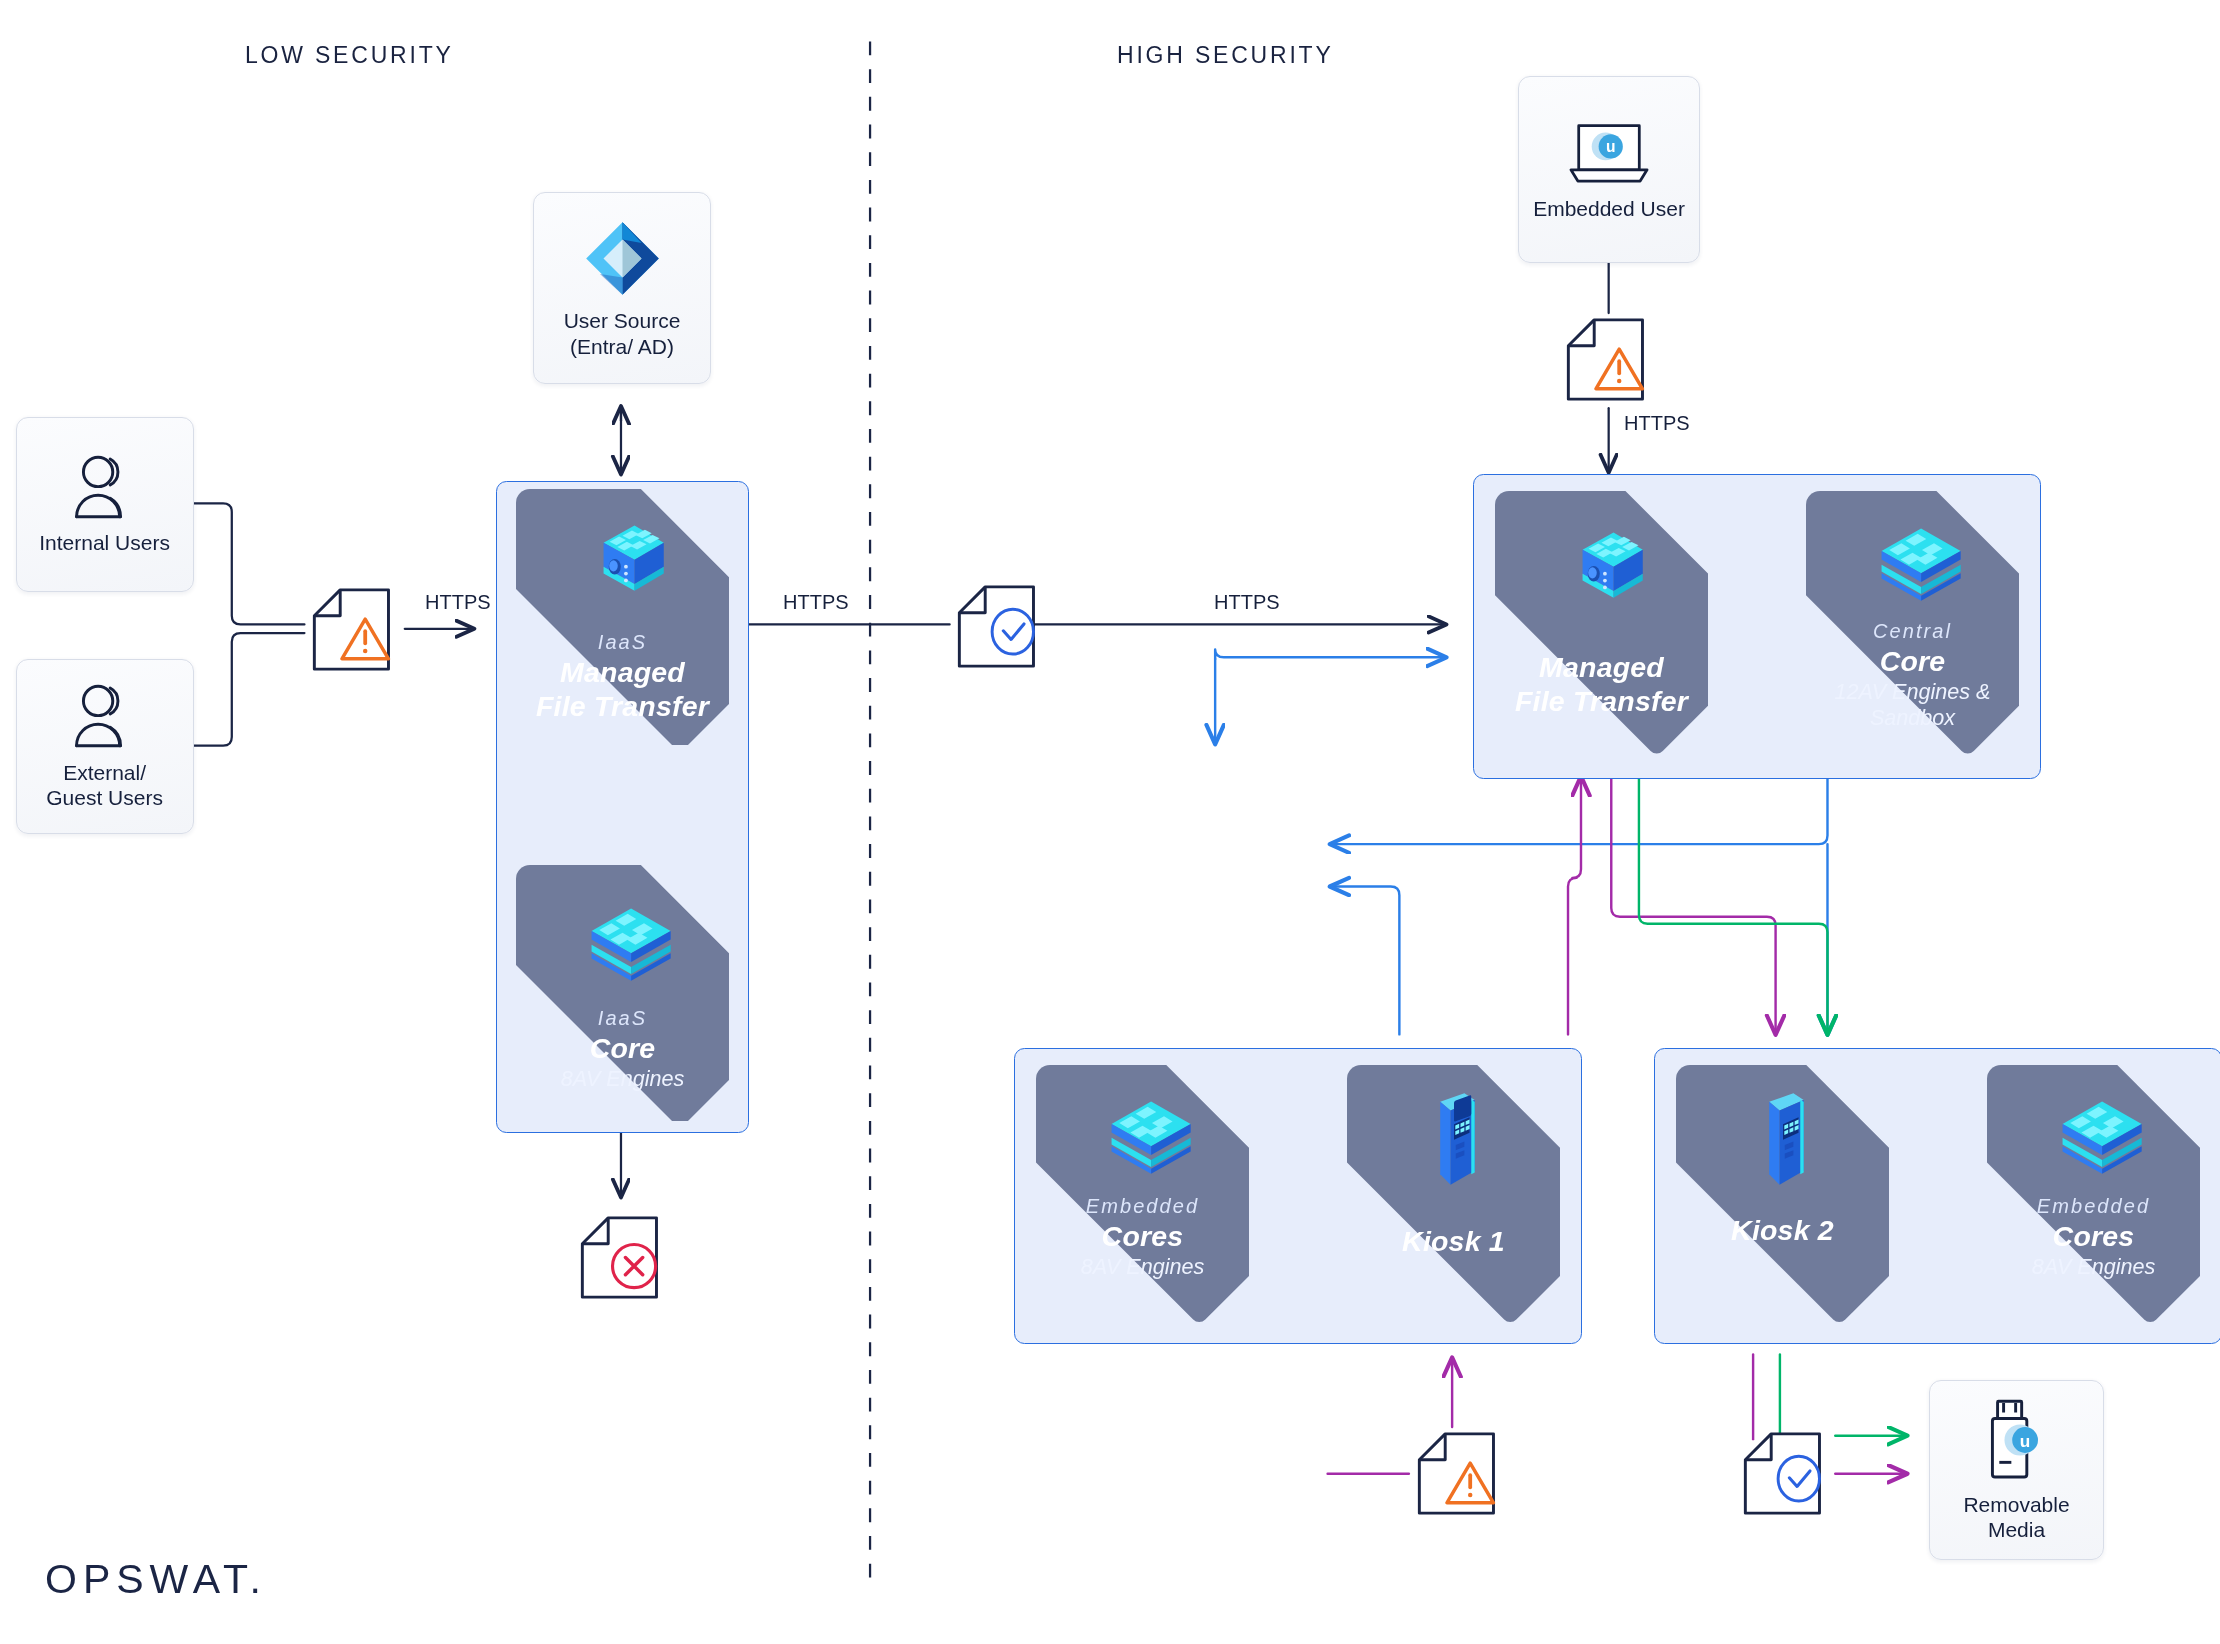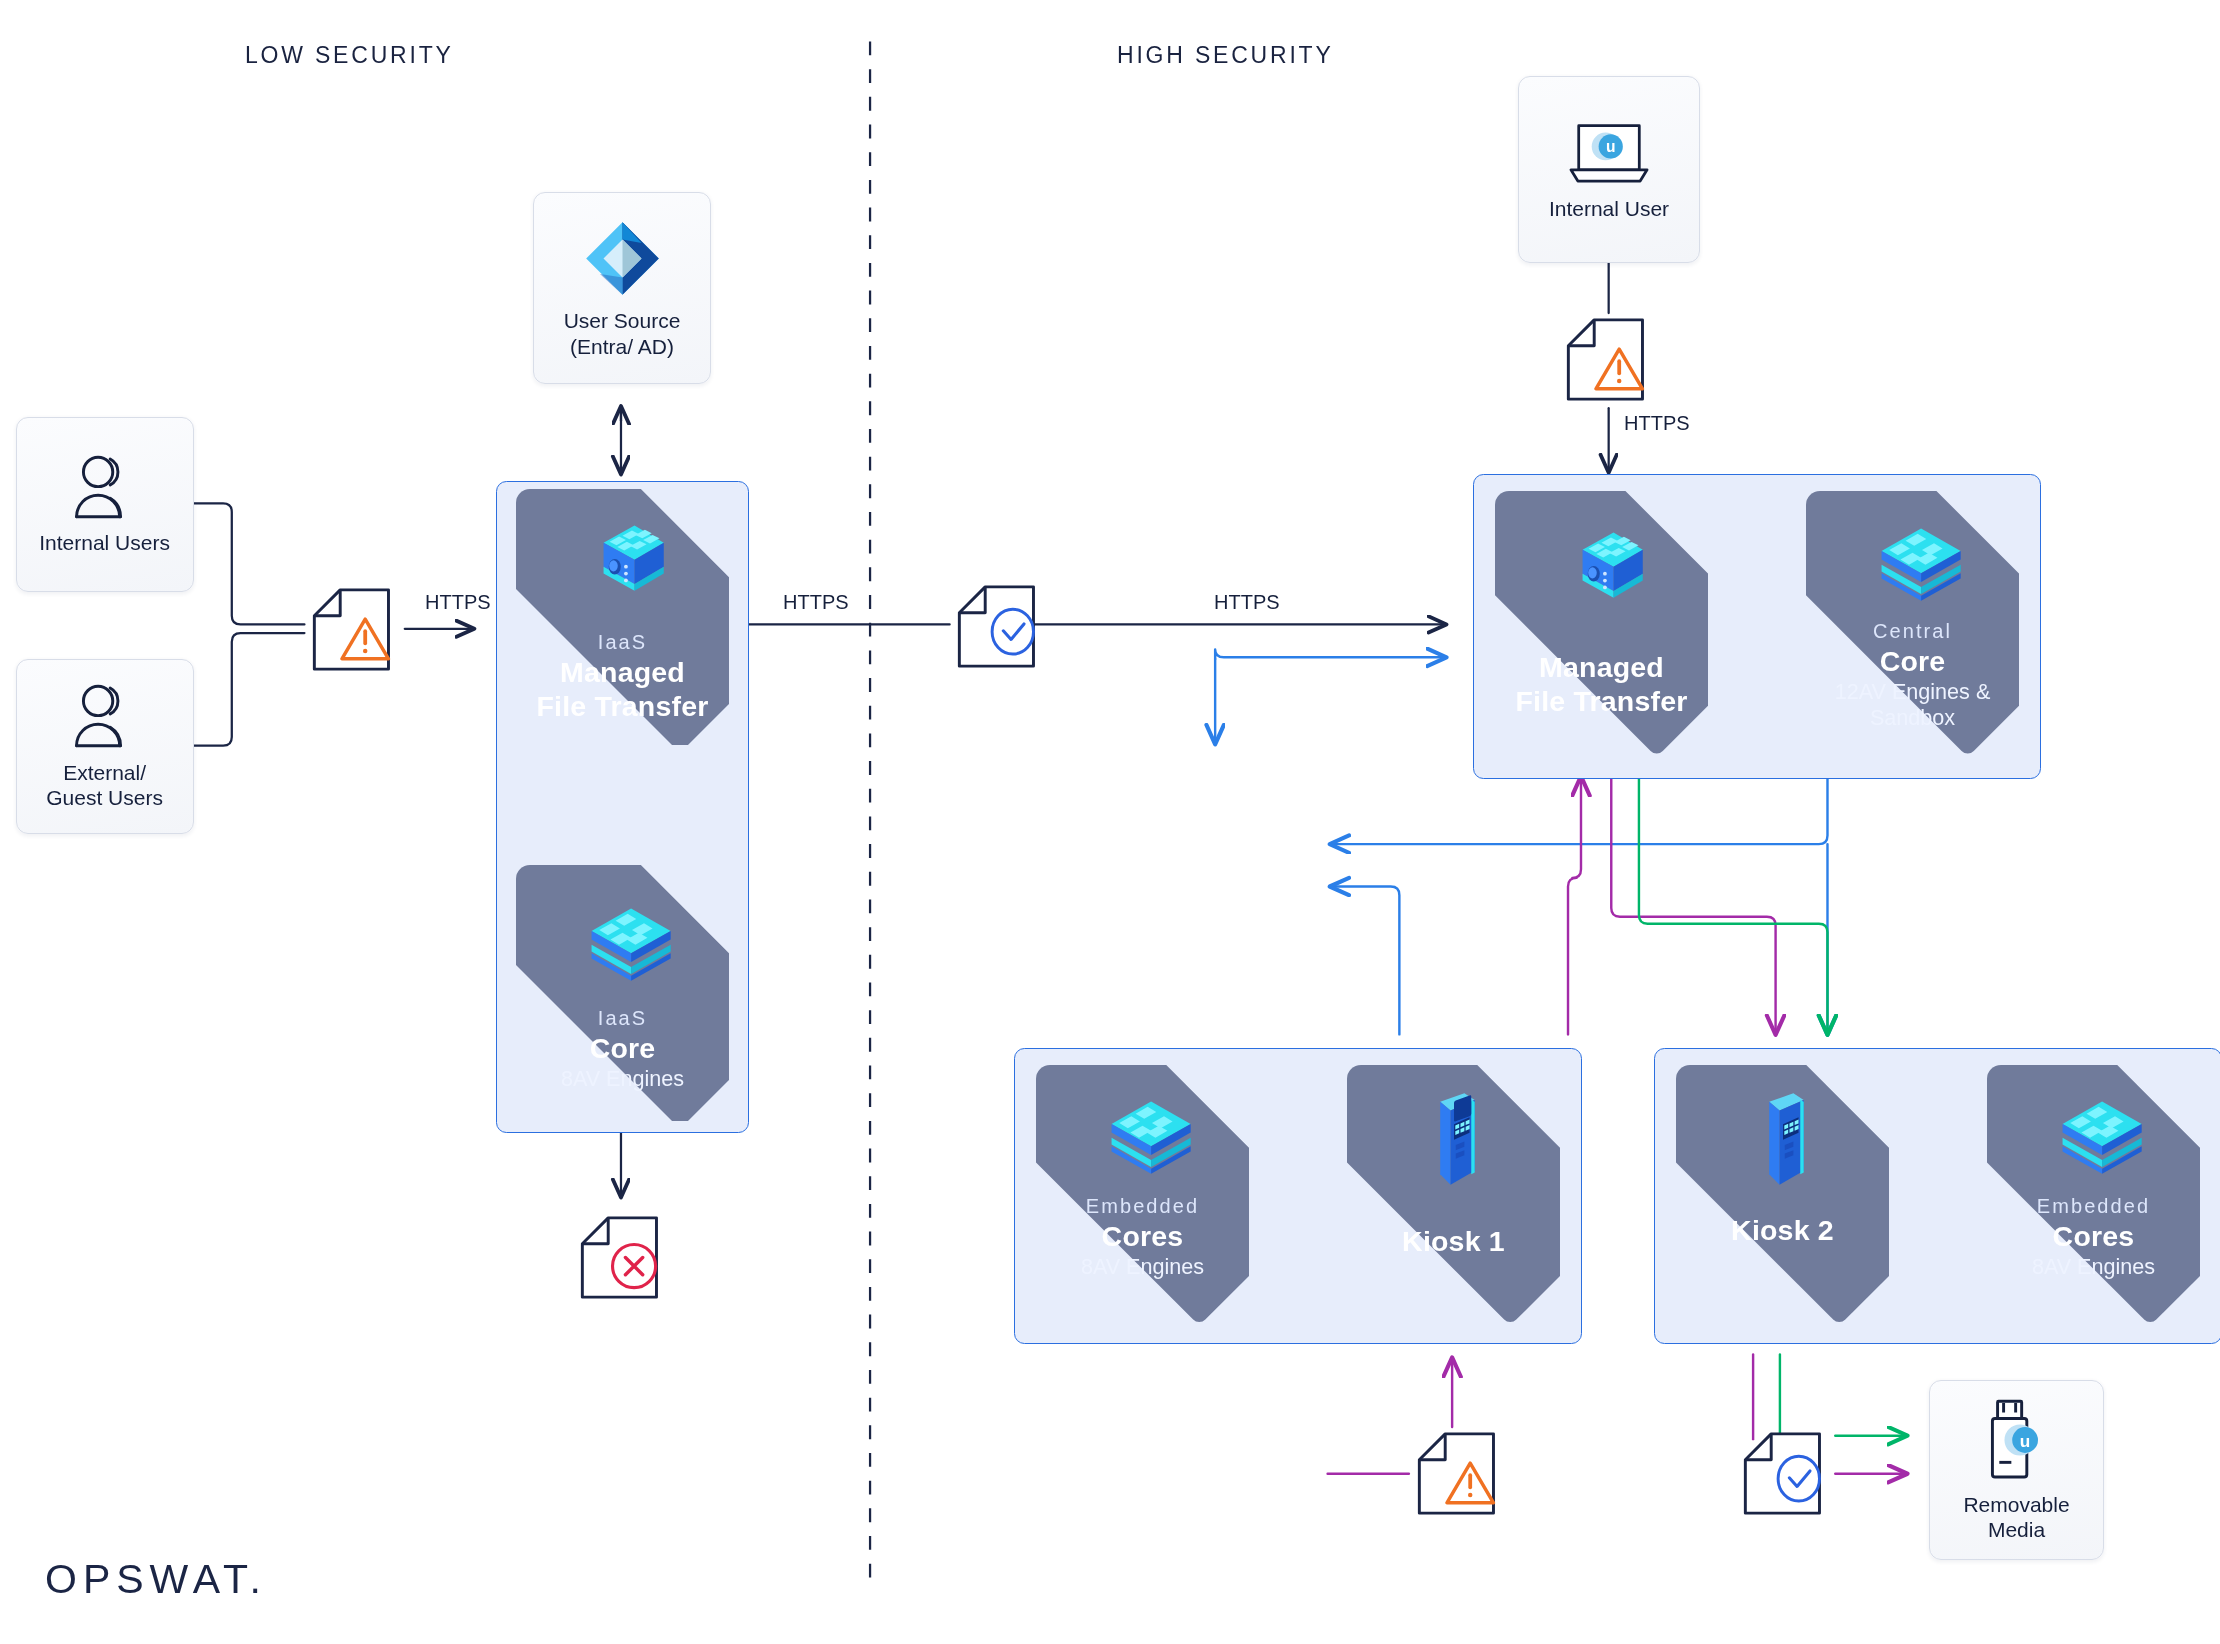--- a/index.html
+++ b/index.html
@@ -19,21 +19,21 @@
      display:flex;flex-direction:column;align-items:center;justify-content:center;}
   .wbox .ico{display:flex;align-items:center;justify-content:center;}
   .wbox .cap{font-size:21px;line-height:1.22;text-align:center;color:#16203c;margin-top:8.6px;}
 
   
   .panel{position:absolute;background:#e7edfb;border:1.4px solid #2b6fe0;border-radius:10.4px;}
 
   
   .card{position:absolute;border-radius:14px;overflow:hidden;
      background:linear-gradient(150deg,#1a46ae 0%,#123徐 0%,#14399c 45%,#102f84 100%);
-     display:flex;flex-direction:column;align-items:center;justify-content:flex-start;}
+     display:flex;flex-direction:column;align-items:center;justify-content:flex-start;font-style:italic;}
   .card .diamond{position:absolute;left:50%;top:var(--dy,14%);width:var(--dw,118%);
      height:var(--dh,58%);transform:translateX(-50%) rotate(45deg);
      background:rgba(4,20,68,.52);border-radius:8.6px;}
   .card .cardico{position:relative;z-index:2;display:flex;align-items:center;justify-content:center;}
   .card .txt{position:relative;z-index:2;text-align:center;color:#ffffff;width:100%;padding:0 7px;box-sizing:border-box;}
   .card .pre{font-size:20px;letter-spacing:2.1px;font-weight:300;color:#dde6fb;line-height:1.35;}
   .card .main{font-size:28.5px;font-weight:700;line-height:1.18;letter-spacing:0.2px;}
   .card .sub{font-size:21.6px;font-weight:400;line-height:1.2;color:#eef3ff;}
 
   
@@ -269,21 +269,21 @@
   <div class="wbox" style="left:1518px;top:76px;width:180px;height:185px;">
     <span class="ico">
       <svg width="90" height="71" viewBox="0 0 104 82" fill="none">
         <path d="M17,10 H87 V61 H17 Z" stroke="#16203c" stroke-width="3.2" stroke-linejoin="round" fill="#fff"></path>
         <path d="M8,61 H96 L88,74 H16 Z" stroke="#16203c" stroke-width="3.2" stroke-linejoin="round" fill="#fff"></path>
         <circle cx="48" cy="34" r="16" fill="#bfe1f5"></circle>
         <circle cx="54" cy="34" r="14" fill="#3aa5e0"></circle>
         <text x="54" y="41" font-family="Liberation Sans, sans-serif" font-size="18" font-weight="700" fill="#ffffff" text-anchor="middle">u</text>
       </svg>
     </span>
-    <span class="cap">Internal User</span>
+    <span class="cap">Embedded User</span>
   </div>
 
   <div style="position:absolute;left:1558px;top:311px;width:100px;height:97px;">
     <svg width="100" height="97" viewBox="0 0 116 112" fill="none">
       <path d="M12,40 L42,10 H98 V102 H12 Z" stroke="#1b2545" stroke-width="3.4" stroke-linejoin="round" fill="#fff"></path>
       <path d="M42,10 V40 H12" stroke="#1b2545" stroke-width="3.4" stroke-linejoin="round"></path>
       <path d="M71,44 L98,90 H44 Z" stroke="#f07122" stroke-width="4" stroke-linejoin="round" fill="#fff"></path>
       <path d="M71,58 V72" stroke="#f07122" stroke-width="4.4" stroke-linecap="round"></path>
       <circle cx="71" cy="81" r="2.6" fill="#f07122"></circle>
     </svg>

